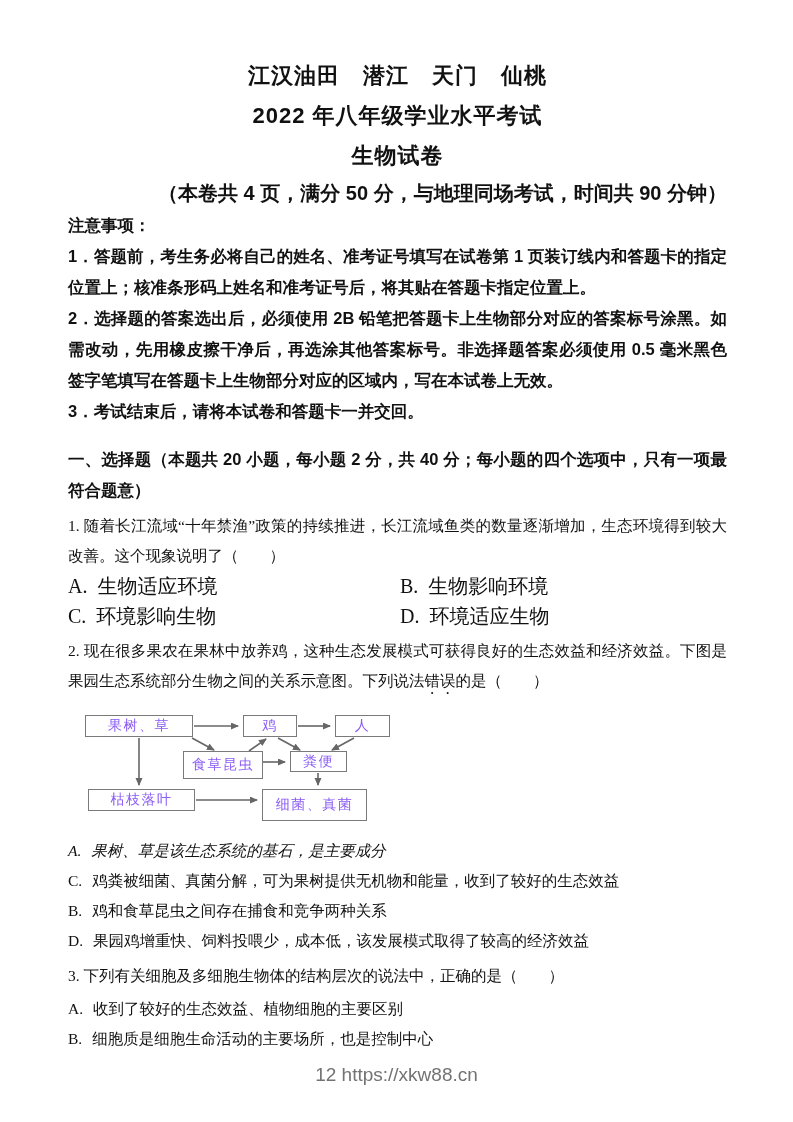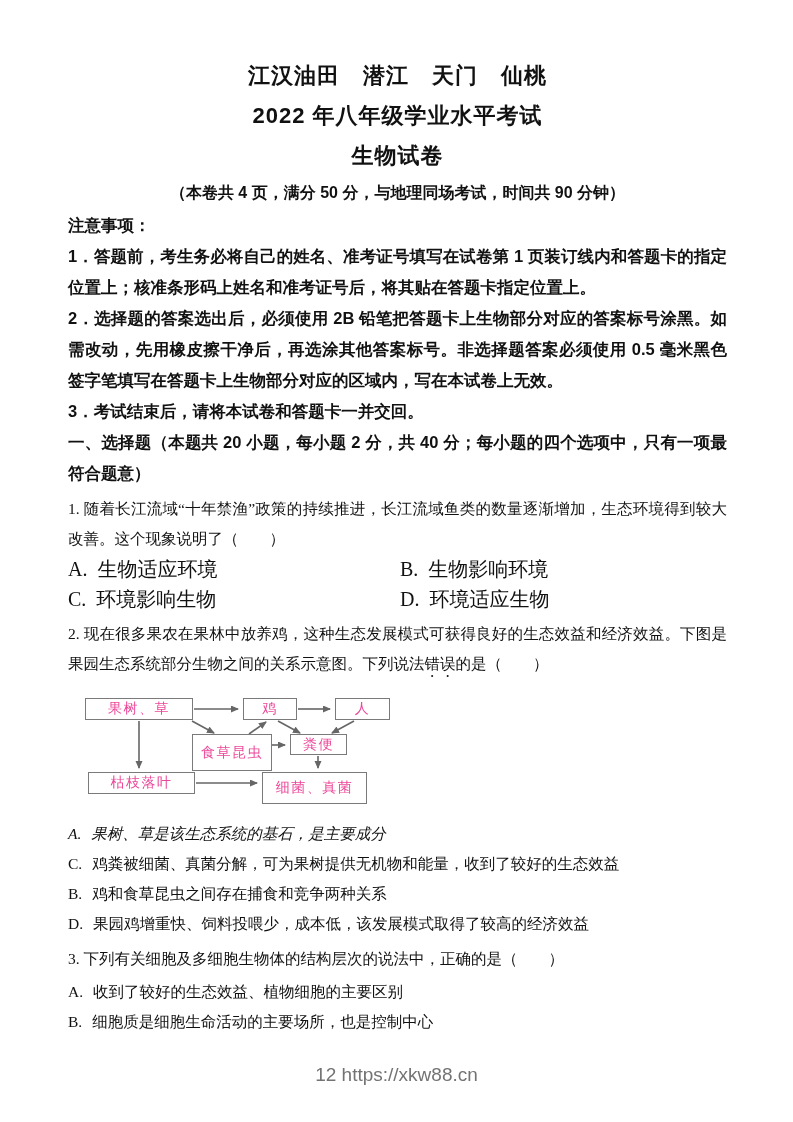--- a/index.html
+++ b/index.html
@@ -5,49 +5,49 @@
   html,body { margin:0; padding:0; }
   body {
     width:793px; height:1122px; background:#ffffff; color:#111;
     font-family:"Liberation Serif", serif; position:relative; overflow:hidden;
   }
   .content { padding:56px 66px 0 68px; }
 
   
   .t  { text-align:center; font-weight:bold; font-size:22px; line-height:40px;
         font-family:Liberation Sans, sans-serif; letter-spacing:1px; }
-  .subtitle { text-align:center; font-weight:bold; font-size:16px; line-height:34px;
+  .subtitle { text-align:right; font-weight:bold; font-size:20px; line-height:34px;
         font-family:"Liberation Sans", sans-serif; }
 
   
   .nt, .ni, .sec {
     font-weight:bold; font-size:16.5px; line-height:31px; margin:0;
     font-family:"Liberation Sans", sans-serif; text-align:justify;
   }
-  .sec { margin-top:0; }
+  .sec { margin-top:17px; }
 
   
   .stem { font-size:15.5px; line-height:30px; margin:5px 0 0 0; text-align:justify; }
   .optrow { display:flex; font-size:20px; line-height:30px; }
   .optrow .half { display:inline-block; }
   .optrow .half:first-child { width:332px; }
   .optline { font-size:15.5px; line-height:30px; margin:0; }
   .ol { margin-right:10px; }
 
   .emph {
     text-emphasis:filled dot; text-emphasis-position:under right;
     -webkit-text-emphasis:filled dot; -webkit-text-emphasis-position:under;
   }
 
   
   .diagram { position:relative; width:340px; height:126px; margin:7px 0 0 0; }
   .diagram svg { position:absolute; left:0; top:0; }
   .dbox {
     position:absolute; box-sizing:border-box; border:1.5px solid #7a7a7a;
-    background:#fff; color:#ec4899; font-size:14px; letter-spacing:1.5px;
+    background:#fff; color:#8b5cf6; font-size:14px; letter-spacing:1.5px;
     display:flex; align-items:center; justify-content:center;
   }
 
   .footer {
     position:absolute; left:0; right:0; top:1064px; text-align:center;
     color:#737373; font-family:"Liberation Sans", sans-serif; font-size:19px;
   }
 </style>
 </head>
 <body>
@@ -101,21 +101,21 @@
           <line x1="286" y1="33" x2="264" y2="45" marker-end="url(#ah)"></line>
           <line x1="195" y1="57" x2="217" y2="57" marker-end="url(#ah)"></line>
           <line x1="250" y1="68" x2="250" y2="80" marker-end="url(#ah)"></line>
           <line x1="71" y1="33" x2="71" y2="80" marker-end="url(#ah)"></line>
           <line x1="128" y1="95" x2="189" y2="95" marker-end="url(#ah)"></line>
         </g>
       </svg>
       <div class="dbox" style="left:17px;top:10px;width:108px;height:22px;">果树、草</div>
       <div class="dbox" style="left:175px;top:10px;width:54px;height:22px;">鸡</div>
       <div class="dbox" style="left:267px;top:10px;width:55px;height:22px;">人</div>
-      <div class="dbox" style="left:115px;top:46px;width:80px;height:37px;margin-left:9px;">食草昆虫</div>
+      <div class="dbox" style="left:115px;top:46px;width:80px;height:28px;">食草昆虫</div>
       <div class="dbox" style="left:222px;top:46px;width:57px;height:21px;">粪便</div>
       <div class="dbox" style="left:20px;top:84px;width:107px;height:22px;">枯枝落叶</div>
       <div class="dbox" style="left:194px;top:84px;width:105px;height:32px;">细菌、真菌</div>
     </div>
 
     <p class="optline" style="margin-top:5px;font-style:italic;"><span class="ol">A.</span><span>果树、草是该生态系统的基石，是主要成分</span></p>
     <p class="optline"><span class="ol">C.</span><span>鸡粪被细菌、真菌分解，可为果树提供无机物和能量，收到了较好的生态效益</span></p>
     <p class="optline"><span class="ol">B.</span><span>鸡和食草昆虫之间存在捕食和竞争两种关系</span></p>
     <p class="optline"><span class="ol">D.</span><span>果园鸡增重快、饲料投喂少，成本低，该发展模式取得了较高的经济效益</span></p>
   </div>

